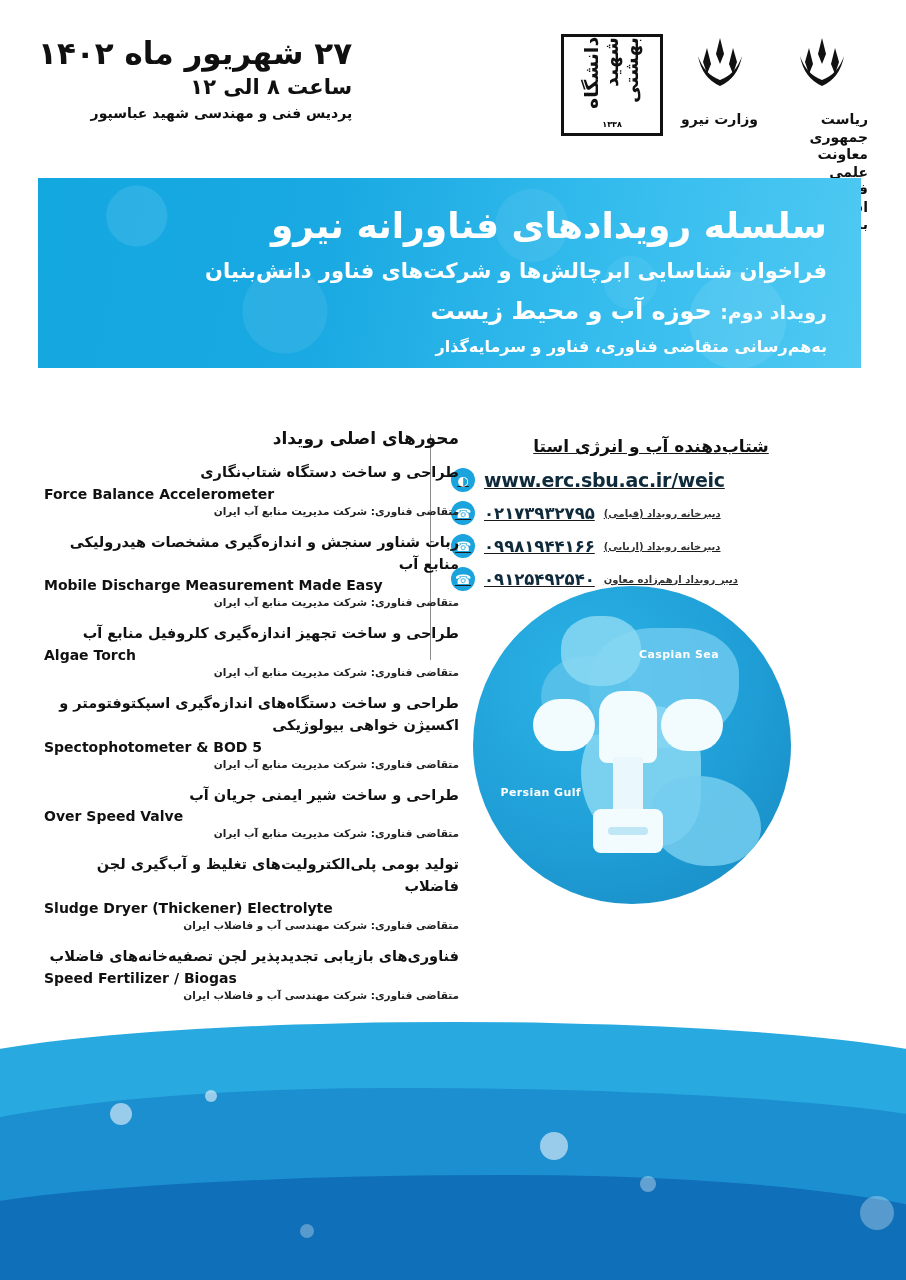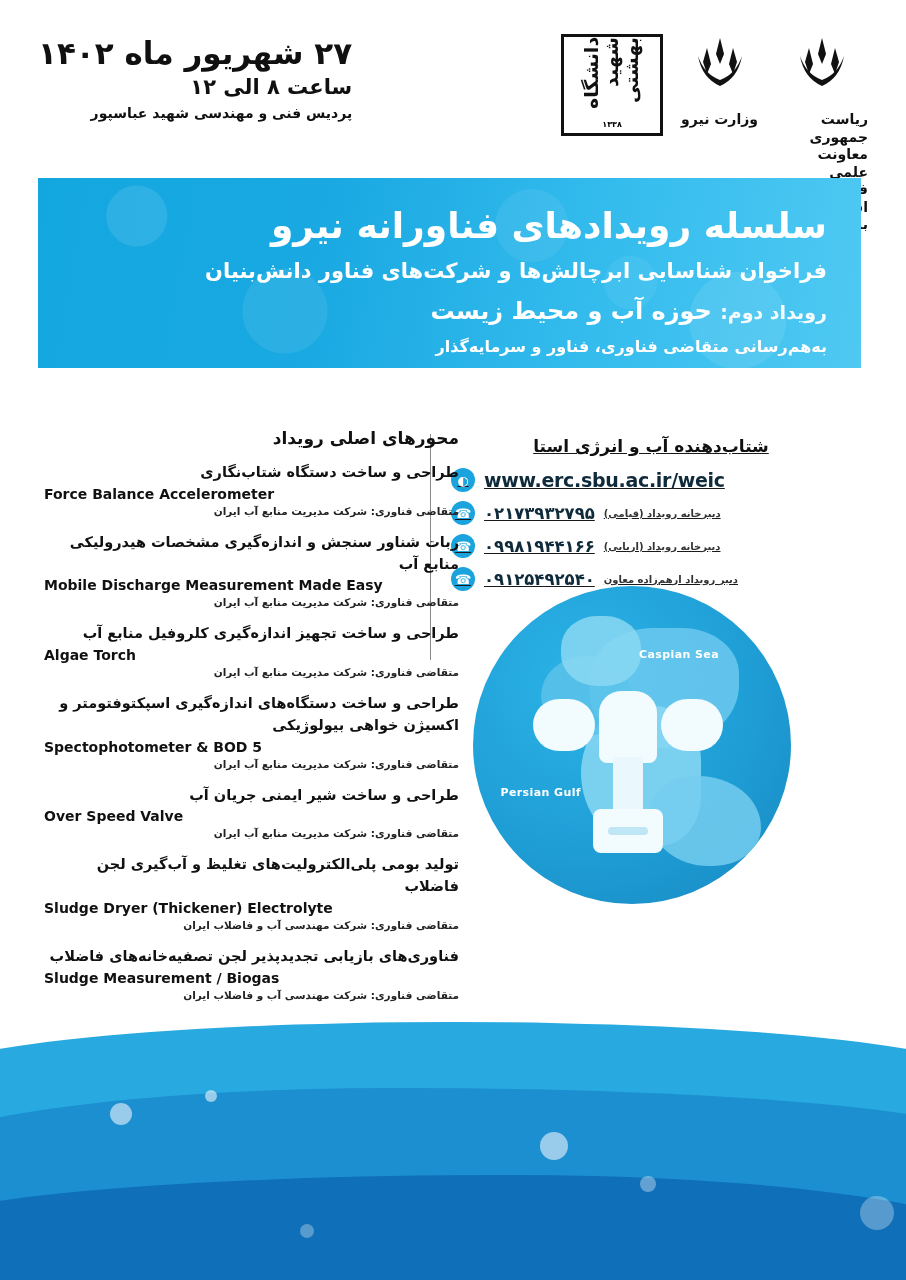--- a/index.html
+++ b/index.html
@@ -520,21 +520,21 @@
       </div>
 
       <div class="topic">
         <div class="topic-fa">تولید بومی پلی‌الکترولیت‌های تغلیظ و آب‌گیری لجن فاضلاب</div>
         <div class="topic-en">Sludge Dryer (Thickener) Electrolyte</div>
         <div class="topic-meta">متقاضی فناوری: شرکت مهندسی آب و فاضلاب ایران</div>
       </div>
 
       <div class="topic">
         <div class="topic-fa">فناوری‌های بازیابی تجدیدپذیر لجن تصفیه‌خانه‌های فاضلاب</div>
-        <div class="topic-en">Sludge Measurement / Biogas</div>
+        <div class="topic-en">Speed Fertilizer / Biogas</div>
         <div class="topic-meta">متقاضی فناوری: شرکت مهندسی آب و فاضلاب ایران</div>
       </div>
     </div>
   </div>
 
   <div class="waves">
     <div class="wave w1"></div>
     <div class="wave w2"></div>
     <div class="wave w3"></div>
     <div class="bubble bb1"></div>

